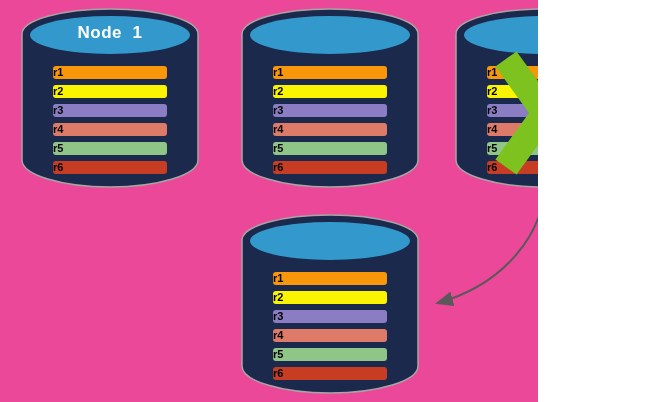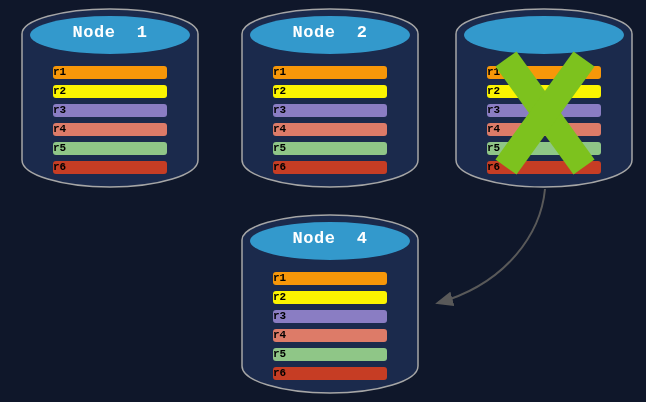--- a/index.html
+++ b/index.html
@@ -1,18 +1,18 @@
 <!DOCTYPE html>
 <html><head>
 <meta charset="utf-8">
 <style>
   html,body{margin:0;padding:0;background:#ffffff;}
   #canvas{
-    position:relative;width:646px;height:402px;background:#0f172a;overflow:hidden;
-    font-family:Liberation Mono, monospace;
+    position:relative;width:538px;height:402px;background:#ec4899;overflow:hidden;
+    font-family:Liberation Sans, sans-serif;
   }
   .node{position:absolute;width:178px;height:180px;}
   .cyl{position:absolute;left:0;top:0;width:178px;height:180px;}
   .node-title{
     position:absolute;top:15px;left:0;right:0;text-align:center;
     font-size:17px;font-weight:bold;white-space:pre;letter-spacing:.5px;
   }
   .rows{position:absolute;left:32px;top:58px;width:114px;display:flex;flex-direction:column;gap:6px;}
   .row{
     height:13px;border-radius:3px;display:flex;align-items:center;justify-content:flex-start;
@@ -58,21 +58,20 @@
         <div class="row" style="background: rgb(198, 61, 36); color: rgb(0, 0, 0);">
           <span>r6</span>
         </div>
       </div>
   </div>
     <div class="node" style="left: 241px; top: 8px;">
     <svg class="cyl" viewBox="0 0 178 180" xmlns="http://www.w3.org/2000/svg">
       <path class="cyl-body" d="M1,26 L1,152 A88,27 0 0 0 177,152 L177,26 A88,25 0 0 0 1,26 Z" stroke-width="1.5" fill="#1b2a4c" stroke="#a6a6a6"></path>
       <ellipse class="cyl-top" cx="89" cy="27" rx="80" ry="19" fill="#3399cc"></ellipse>
     </svg>
-    <div class="node-title" style="color: rgb(255, 255, 255);">Node  2</div>
     <div class="rows">
         <div class="row" style="background: rgb(247, 151, 9); color: rgb(0, 0, 0);">
           <span>r1</span>
         </div>
         <div class="row" style="background: rgb(251, 244, 0); color: rgb(0, 0, 0);">
           <span>r2</span>
         </div>
         <div class="row" style="background: rgb(138, 125, 195); color: rgb(0, 0, 0);">
           <span>r3</span>
         </div>
@@ -115,21 +114,20 @@
   <svg viewBox="0 0 98 120" class="fail-x">
         <line x1="10" y1="6" x2="88" y2="114" stroke="#7dc21e" stroke-width="26" stroke-linecap="butt"></line>
         <line x1="88" y1="6" x2="10" y2="114" stroke="#7dc21e" stroke-width="26" stroke-linecap="butt"></line>
       </svg>
     </div>
     <div class="node" style="left: 241px; top: 214px;">
     <svg class="cyl" viewBox="0 0 178 180" xmlns="http://www.w3.org/2000/svg">
       <path class="cyl-body" d="M1,26 L1,152 A88,27 0 0 0 177,152 L177,26 A88,25 0 0 0 1,26 Z" stroke-width="1.5" fill="#1b2a4c" stroke="#a6a6a6"></path>
       <ellipse class="cyl-top" cx="89" cy="27" rx="80" ry="19" fill="#3399cc"></ellipse>
     </svg>
-    <div class="node-title" style="color: rgb(255, 255, 255);">Node  4</div>
     <div class="rows">
         <div class="row" style="background: rgb(247, 151, 9); color: rgb(0, 0, 0);">
           <span>r1</span>
         </div>
         <div class="row" style="background: rgb(251, 244, 0); color: rgb(0, 0, 0);">
           <span>r2</span>
         </div>
         <div class="row" style="background: rgb(138, 125, 195); color: rgb(0, 0, 0);">
           <span>r3</span>
         </div>

